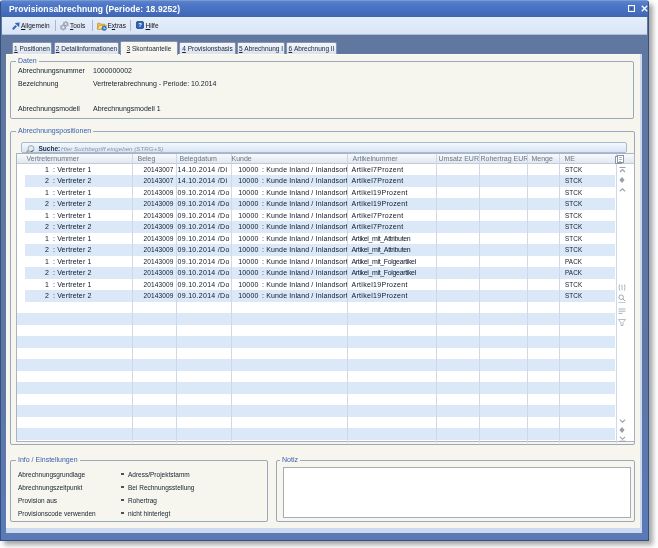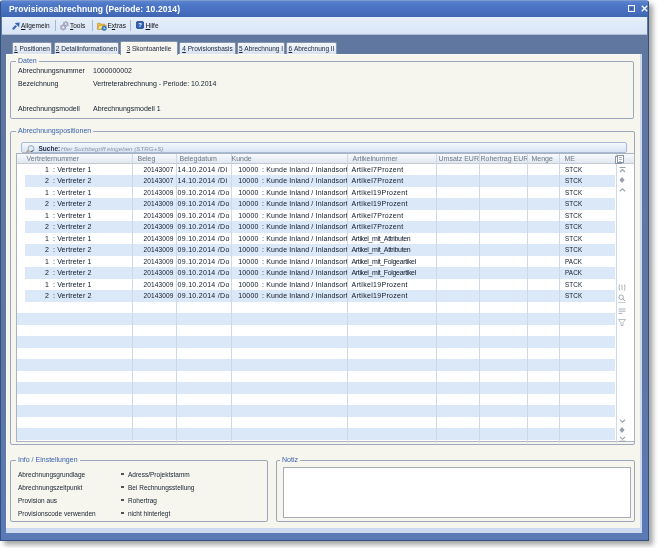--- a/index.html
+++ b/index.html
@@ -59,21 +59,21 @@
   .cb{font-size:6.5px!important}
   .cd{letter-spacing:0.3px!important}
   .ca{letter-spacing:0.3px!important}
   .cm{letter-spacing:-0.35px!important}
   .ce{font-size:6.3px!important;letter-spacing:0.1px!important}
 </style>
 </head>
 <body>
 <div class="win">
   <div class="title">
-    <span>Provisionsabrechnung (Periode: 10.2014)</span>
+    <span>Provisionsabrechnung (Periode: 18.9252)</span>
 
     <svg class="tbtn" style="left:627px;top:4px;width:7px;height:7px" viewBox="0 0 7 7">
         <rect x="0.5" y="0.5" width="6" height="6" fill="none" stroke="#fff" stroke-width="1.1"></rect>
         <rect x="2.6" y="2.6" width="1.8" height="1.8" fill="#2a4c8c"></rect>
       </svg>
 
     <svg class="tbtn" style="left:640px;top:4px;width:7px;height:7px" viewBox="0 0 7 7">
         <path d="M0.8 0.8 L6.2 6.2 M6.2 0.8 L0.8 6.2" stroke="#fff" stroke-width="1.3"></path>
       </svg>
   </div>

